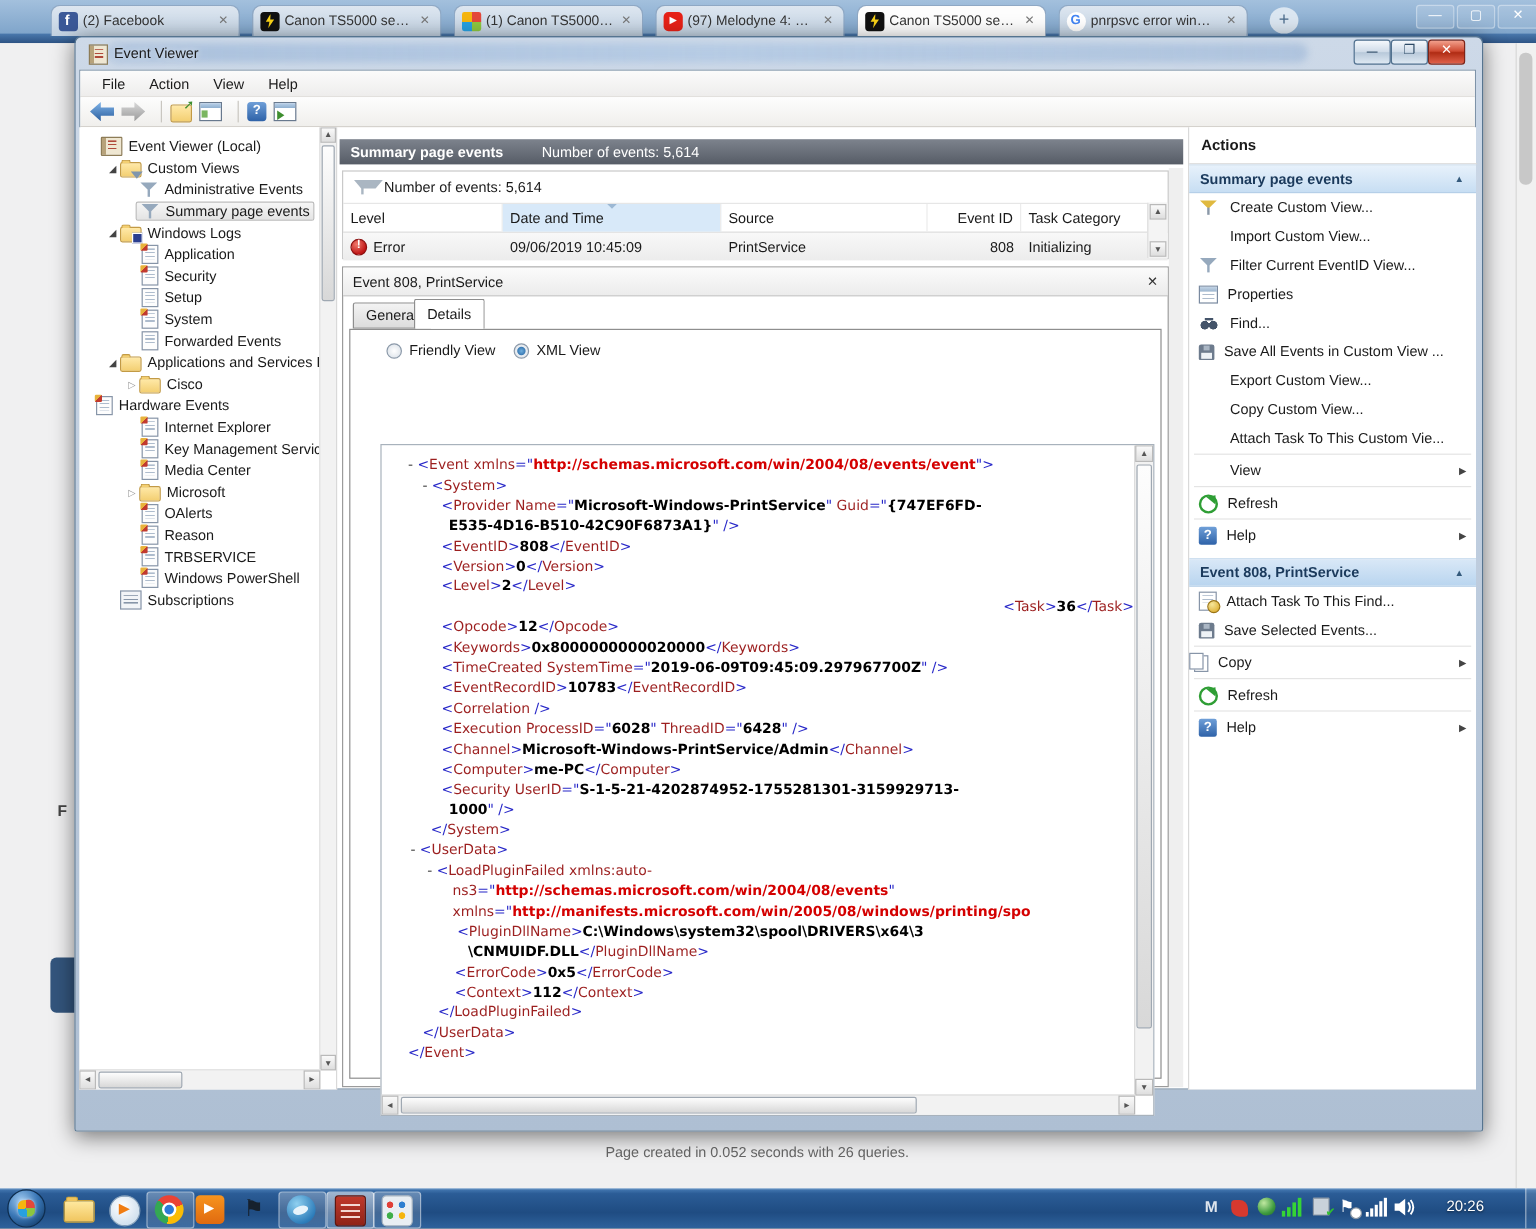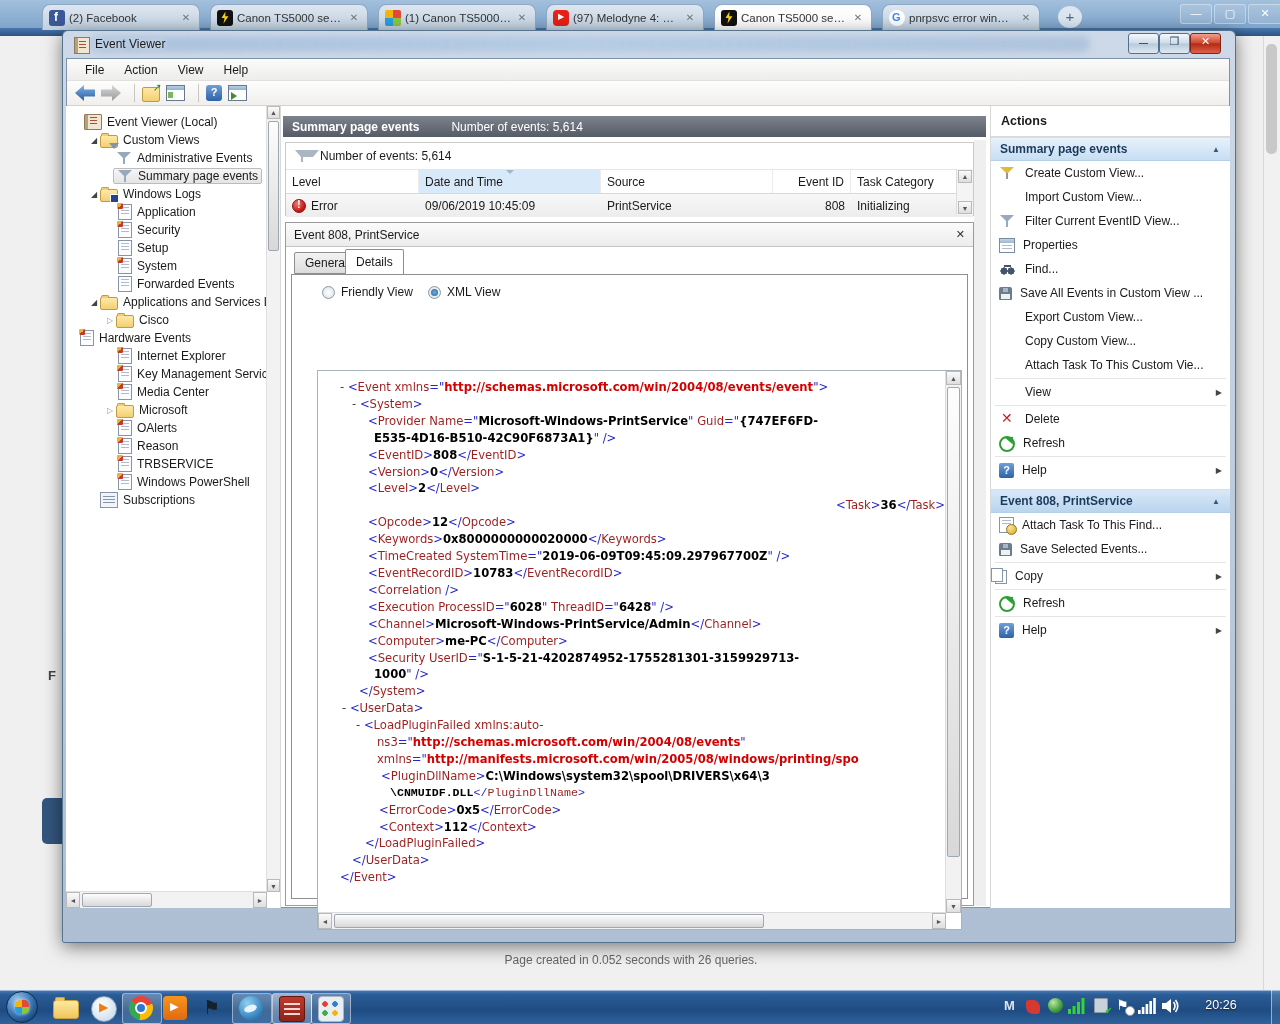--- a/index.html
+++ b/index.html
@@ -558,21 +558,21 @@
             <div class="xline" style="padding-left: 50px;"><span class="xp">&lt;</span><span class="xn">Channel</span><span class="xp">&gt;</span><span class="xv">Microsoft-Windows-PrintService/Admin</span><span class="xp">&lt;/</span><span class="xn">Channel</span><span class="xp">&gt;</span></div>
             <div class="xline" style="padding-left: 50px;"><span class="xp">&lt;</span><span class="xn">Computer</span><span class="xp">&gt;</span><span class="xv">me-PC</span><span class="xp">&lt;/</span><span class="xn">Computer</span><span class="xp">&gt;</span></div>
             <div class="xline" style="padding-left: 50px;"><span class="xp">&lt;</span><span class="xn">Security UserID</span><span class="xp">="</span><span class="xv">S-1-5-21-4202874952-1755281301-3159929713-</span></div>
             <div class="xline" style="padding-left: 56px;"><span class="xv">1000</span><span class="xp">" /&gt;</span></div>
             <div class="xline" style="padding-left: 41px;"><span class="xp">&lt;/</span><span class="xn">System</span><span class="xp">&gt;</span></div>
             <div class="xline" style="padding-left: 24px;"><span class="xd">- </span><span class="xp">&lt;</span><span class="xn">UserData</span><span class="xp">&gt;</span></div>
             <div class="xline" style="padding-left: 38px;"><span class="xd">- </span><span class="xp">&lt;</span><span class="xn">LoadPluginFailed xmlns:auto-</span></div>
             <div class="xline" style="padding-left: 59px;"><span class="xn">ns3</span><span class="xp">="</span><span class="xu">http://schemas.microsoft.com/win/2004/08/events</span><span class="xp">"</span></div>
             <div class="xline" style="padding-left: 59px;"><span class="xn">xmlns</span><span class="xp">="</span><span class="xu">http://manifests.microsoft.com/win/2005/08/windows/printing/spo</span></div>
             <div class="xline" style="padding-left: 63px;"><span class="xp">&lt;</span><span class="xn">PluginDllName</span><span class="xp">&gt;</span><span class="xv">C:\Windows\system32\spool\DRIVERS\x64\3</span></div>
-            <div class="xline" style="padding-left: 72px; font-family: Liberation Mono, monospace;"><span class="xv">\CNMUIDF.DLL</span><span class="xp">&lt;/</span><span class="xn">PluginDllName</span><span class="xp">&gt;</span></div>
+            <div class="xline" style="padding-left: 72px;"><span class="xv">\CNMUIDF.DLL</span><span class="xp">&lt;/</span><span class="xn">PluginDllName</span><span class="xp">&gt;</span></div>
             <div class="xline" style="padding-left: 61px;"><span class="xp">&lt;</span><span class="xn">ErrorCode</span><span class="xp">&gt;</span><span class="xv">0x5</span><span class="xp">&lt;/</span><span class="xn">ErrorCode</span><span class="xp">&gt;</span></div>
             <div class="xline" style="padding-left: 61px;"><span class="xp">&lt;</span><span class="xn">Context</span><span class="xp">&gt;</span><span class="xv">112</span><span class="xp">&lt;/</span><span class="xn">Context</span><span class="xp">&gt;</span></div>
             <div class="xline" style="padding-left: 47px;"><span class="xp">&lt;/</span><span class="xn">LoadPluginFailed</span><span class="xp">&gt;</span></div>
             <div class="xline" style="padding-left: 34px;"><span class="xp">&lt;/</span><span class="xn">UserData</span><span class="xp">&gt;</span></div>
             <div class="xline" style="padding-left: 22px;"><span class="xp">&lt;/</span><span class="xn">Event</span><span class="xp">&gt;</span></div>
           </div>
         <div class="sbtrack" style="right:0;top:0;width:15px;bottom:16px;border-left:1px solid #ddd;">
           <div class="sbbtn" style="left:0;right:0;top:0;height:14px;line-height:13px;">▲</div>
           <div class="sbthumb" style="left:1px;right:1px;top:16px;height:470px;"></div>
           <div class="sbbtn" style="left:0;right:0;bottom:0;height:14px;line-height:13px;">▼</div>
@@ -630,24 +630,20 @@
           <span class="aicon"></span>
           <span class="alabel">Attach Task To This Custom Vie...</span>
         </div>
         <div class="asep"></div>
         <div class="aitem">
           <span class="aicon"></span>
           <span class="alabel">View</span>
           <span class="aarrow"></span>
         </div>
         <div class="asep"></div>
-        <div class="aitem">
-          <span class="aicon ai-delete"></span>
-          <span class="alabel">Delete</span>
-        </div>
         <div class="aitem">
           <span class="aicon ai-refresh"></span>
           <span class="alabel">Refresh</span>
         </div>
         <div class="asep"></div>
         <div class="aitem">
           <span class="aicon ai-help"></span>
           <span class="alabel">Help</span>
           <span class="aarrow"></span>
         </div>

